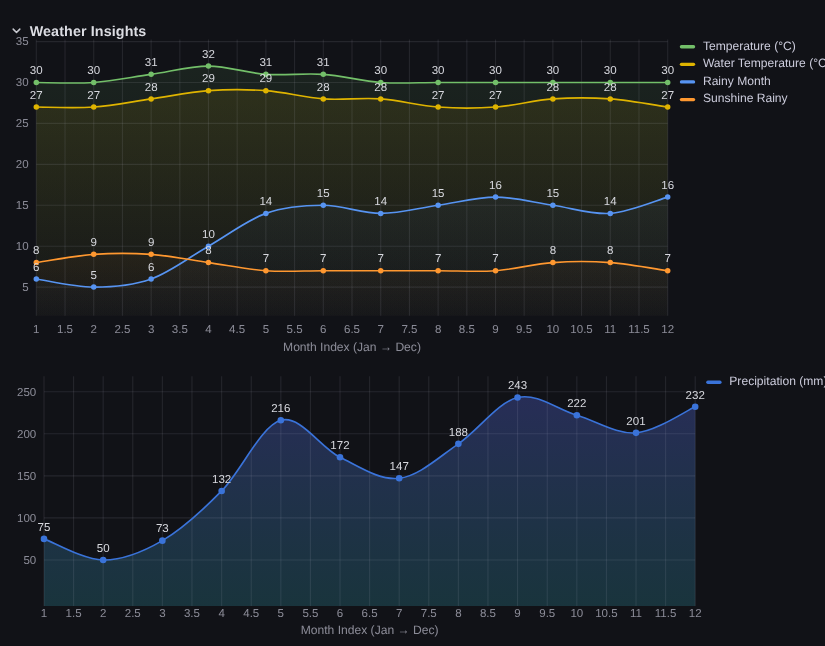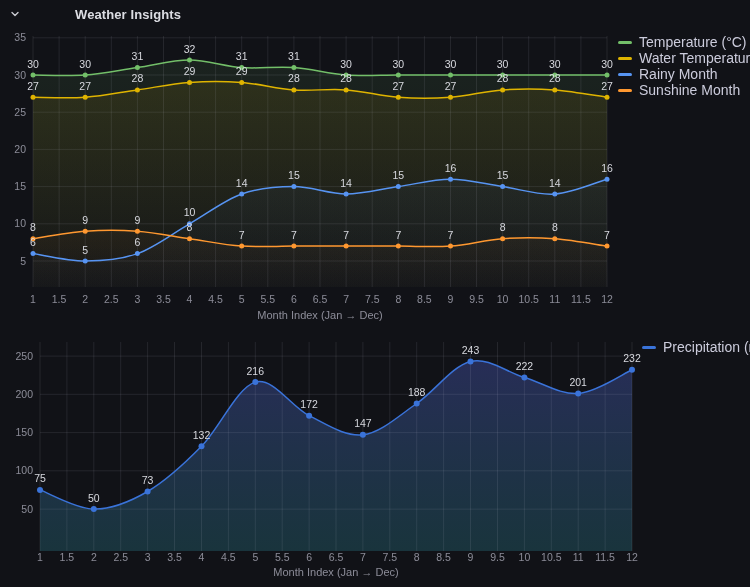--- a/index.html
+++ b/index.html
@@ -4,42 +4,42 @@
 <style>
   html,body{margin:0;padding:0;}
   body{
     width:750px;height:587px;
     background:var(--background,#111217);
     font-family:"Liberation Sans",sans-serif;
     overflow:hidden;
   }
   .page{position:relative;width:750px;height:587px;background:var(--background,#111217);}
   .row-header{
-    position:absolute;left:0;top:0;width:750px;height:28px;
-    display:flex;align-items:center;gap:48px;
+    position:absolute;left:0;top:14px;width:750px;height:28px;
+    display:flex;align-items:center;
   }
   .chevron{display:inline-flex;margin-left:10px;cursor:pointer;}
   .row-title{
     margin-left:7px;color:var(--title-color,#dcdde3);
     font-size:13px;font-weight:600;letter-spacing:.1px;cursor:pointer;
   }
   .panel{position:absolute;left:0;width:750px;}
   #panel-top{top:28px;height:302px;}
   #panel-bottom{top:330px;height:257px;}
   .panel svg{position:absolute;left:0;top:0;display:block;}
   .legend{
     position:absolute;display:flex;flex-direction:column;gap:4px;
   }
   #legend1{left:618px;top:8px;}
   #legend2{left:642px;top:11px;}
   .legend-item{display:flex;align-items:center;height:12px;cursor:pointer;}
   .swatch{width:14px;height:3px;border-radius:2px;flex:0 0 14px;}
   .legend-label{
     margin-left:7px;color:var(--legend-text-color,#ccccdc);
-    font-size:14px;white-space:nowrap;
+    font-size:11px;white-space:nowrap;
   }
   .grid{stroke:var(--grid-color,rgba(204,204,220,0.11));stroke-width:1;}
   text.tick{
     fill:var(--tick-color,rgba(204,204,220,0.65));
     font-size:10.5px;font-family:"Liberation Sans",sans-serif;
   }
   text.axis-title{font-size:11px;}
   text.vlabel{
     fill:var(--value-label-color,#d8d9df);
     font-size:10.5px;font-weight:500;font-family:"Liberation Sans",sans-serif;
@@ -267,21 +267,21 @@
         <div class="legend-item">
           <span class="swatch" style="background: rgb(223, 180, 0);"></span>
           <span class="legend-label">Water Temperature (°C)</span>
         </div>
         <div class="legend-item">
           <span class="swatch" style="background: rgb(87, 148, 242);"></span>
           <span class="legend-label">Rainy Month</span>
         </div>
         <div class="legend-item">
           <span class="swatch" style="background: rgb(255, 152, 48);"></span>
-          <span class="legend-label">Sunshine Month</span>
+          <span class="legend-label">Sunshine Rainy</span>
         </div>
       </div>
   </div>
 
   <div class="panel" id="panel-bottom">
     <svg id="chart2" width="750" height="257">
         <defs>
           <linearGradient id="grad2-0" x1="0" y1="0" x2="0" y2="1">
             <stop offset="0%" stop-color="rgba(82,98,210,0.34)"></stop>
             <stop offset="100%" stop-color="rgba(46,140,158,0.28)"></stop>

